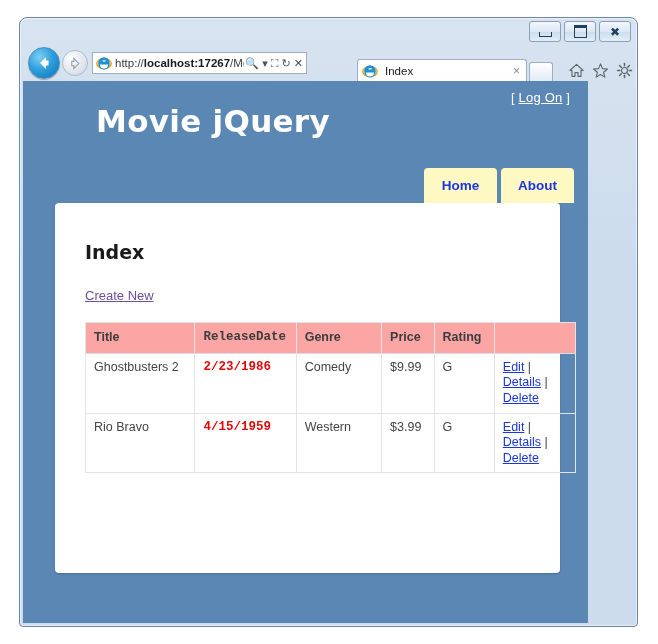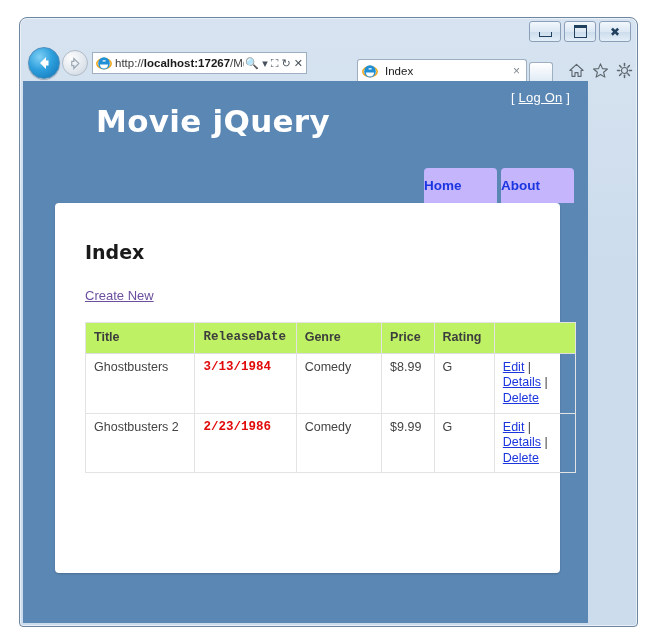--- a/index.html
+++ b/index.html
@@ -251,25 +251,25 @@
   .nav-tabs {
     position: absolute;
     right: 14px;
     bottom: 0;
     display: flex;
     gap: 4px;
   }
   .nav-tab {
     width: 73px;
     height: 35px;
-    background: #c4b5fd;
+    background: #fef9c3;
     border-radius: 4px 4px 0 0;
     display: flex;
     align-items: center;
-    justify-content: flex-start;
+    justify-content: center;
     color: #1b36e0;
     font-weight: bold;
     font-size: 13.5px;
   }
 
   .content-card {
     position: relative;
     margin: 0 28px 0 32px;
     background: #ffffff;
     border-radius: 4px;
@@ -303,21 +303,21 @@
     color: #444444;
   }
   table.movies th, table.movies td {
     border: 1px solid #e3e3e3;
     padding: 6px 8px;
     text-align: left;
     vertical-align: top;
     line-height: 1.25;
   }
   table.movies thead th {
-    background: #bef264;
+    background: #fca5a5;
     color: #3d3d3d;
     font-weight: bold;
     font-size: 12.5px;
     border-bottom: 1px solid #dcdce2;
     padding-top: 7px;
     padding-bottom: 7px;
   }
   td.release-date {
     color: #e10a0a;
     font-weight: bold;
@@ -462,50 +462,50 @@
               <th class="col-date">ReleaseDate</th>
               <th class="col-genre">Genre</th>
               <th class="col-price">Price</th>
               <th class="col-rating">Rating</th>
               <th class="col-actions"></th>
             </tr>
           </thead>
           <tbody>
 
 
-            <tr>
-              <td class="col-title">Ghostbusters</td>
-              <td class="release-date col-date">3/13/1984</td>
-              <td class="col-genre">Comedy</td>
-              <td class="col-price">$8.99</td>
-              <td class="col-rating">G</td>
-              <td class="actions col-actions">
-                <a>Edit</a>
-                <span class="sep">|</span>
-                <a>Details</a>
-                <span class="sep">|</span>
-                <a>Delete</a>
-              </td>
-            </tr>
 
             <tr>
               <td class="col-title">Ghostbusters 2</td>
               <td class="release-date col-date">2/23/1986</td>
               <td class="col-genre">Comedy</td>
               <td class="col-price">$9.99</td>
               <td class="col-rating">G</td>
               <td class="actions col-actions">
                 <a>Edit</a>
                 <span class="sep">|</span>
                 <a>Details</a>
                 <span class="sep">|</span>
                 <a>Delete</a>
               </td>
             </tr>
 
+            <tr>
+              <td class="col-title">Rio Bravo</td>
+              <td class="release-date col-date">4/15/1959</td>
+              <td class="col-genre">Western</td>
+              <td class="col-price">$3.99</td>
+              <td class="col-rating">G</td>
+              <td class="actions col-actions">
+                <a>Edit</a>
+                <span class="sep">|</span>
+                <a>Details</a>
+                <span class="sep">|</span>
+                <a>Delete</a>
+              </td>
+            </tr>
 
           </tbody>
         </table>
       </div>
 
     </div>
   </div>
 </div>
 
 </body></html>

